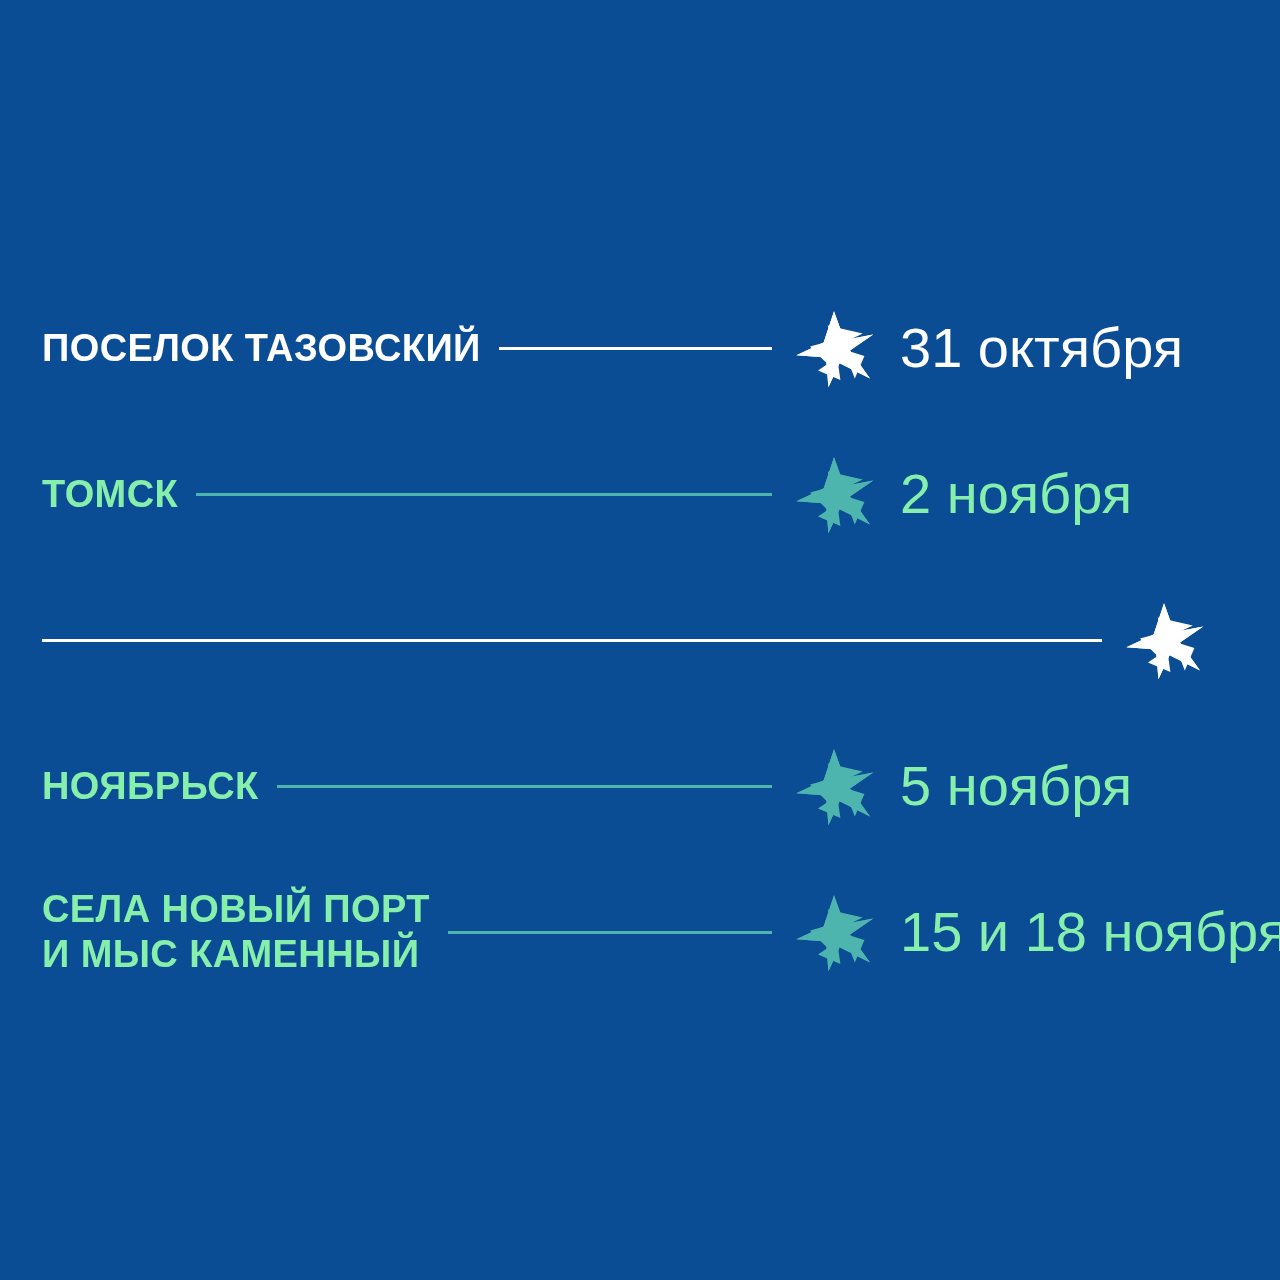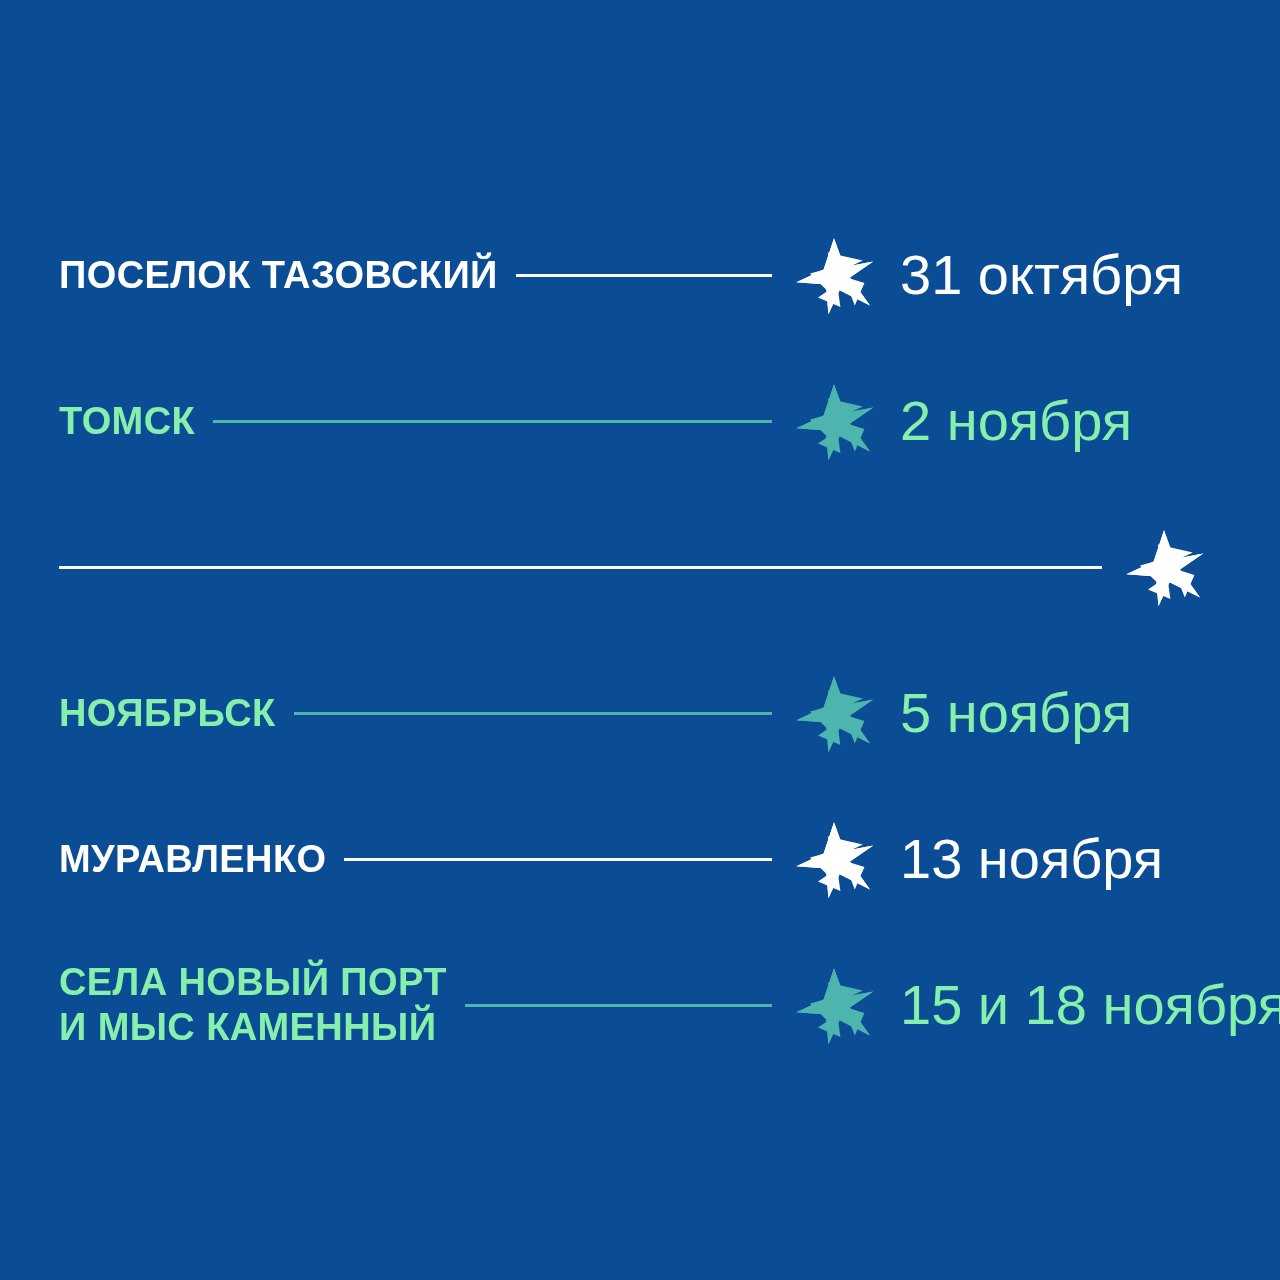--- a/index.html
+++ b/index.html
@@ -16,21 +16,21 @@
   #schedule {
     position: absolute;
     left: 0;
     top: 0;
     width: 1280px;
     height: 1280px;
     display: flex;
     flex-direction: column;
     justify-content: center;
     box-sizing: border-box;
-    padding: 170px 50px 170px 59px;
+    padding: 170px 50px 170px 42px;
   }
   .row {
     display: flex;
     align-items: center;
     height: 146px;
     position: relative;
   }
   .city {
     font-weight: bold;
     font-size: 38px;
@@ -131,35 +131,20 @@
           <path d="M50 4 L63 40 L99 33 L70 53 L95 88 L57 69 L43 99 L40 62 L3 59 L37 43 Z" fill="#4db5ae"></path>
           <g fill="#4db5ae">
             <polygon points="42,22 86,32 52,48"></polygon>
             <polygon points="20,48 50,40 46,74"></polygon>
             <polygon points="62,52 88,60 76,88"></polygon>
             <polygon points="30,78 54,62 58,90"></polygon>
           </g>
         </svg></span>
       <div class="date">5 ноября</div>
     </div>
-    <div class="row tone-light">
-      <div class="city">МУРАВЛЕНКО</div>
-      <div class="connector"></div>
-      <span class="star"><svg viewBox="0 0 100 100" width="80" height="80" aria-hidden="true">
-          <path d="M50 4 L63 40 L99 33 L70 53 L95 88 L57 69 L43 99 L40 62 L3 59 L37 43 Z" fill="#ffffff"></path>
-          <path d="M50 4 L63 40 L99 33 L70 53 L95 88 L57 69 L43 99 L40 62 L3 59 L37 43 Z" fill="#ffffff"></path>
-          <g fill="#ffffff">
-            <polygon points="42,22 86,32 52,48"></polygon>
-            <polygon points="20,48 50,40 46,74"></polygon>
-            <polygon points="62,52 88,60 76,88"></polygon>
-            <polygon points="30,78 54,62 58,90"></polygon>
-          </g>
-        </svg></span>
-      <div class="date">13 ноября</div>
-    </div>
     <div class="row tone-accent">
       <div class="city">СЕЛА НОВЫЙ ПОРТ
 И МЫС КАМЕННЫЙ</div>
       <div class="connector"></div>
       <span class="star"><svg viewBox="0 0 100 100" width="80" height="80" aria-hidden="true">
           <path d="M50 4 L63 40 L99 33 L70 53 L95 88 L57 69 L43 99 L40 62 L3 59 L37 43 Z" fill="#4db5ae"></path>
           <path d="M50 4 L63 40 L99 33 L70 53 L95 88 L57 69 L43 99 L40 62 L3 59 L37 43 Z" fill="#4db5ae"></path>
           <g fill="#4db5ae">
             <polygon points="42,22 86,32 52,48"></polygon>
             <polygon points="20,48 50,40 46,74"></polygon>

